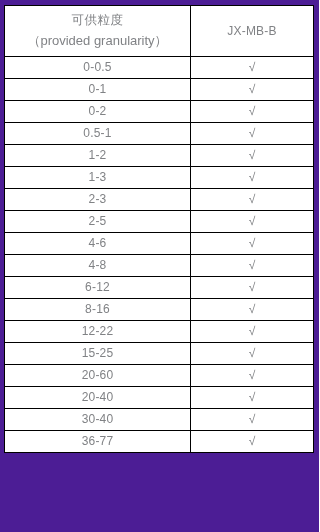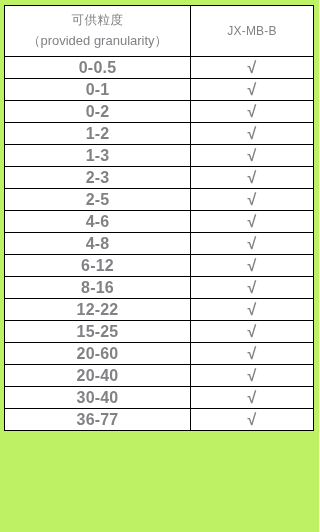--- a/index.html
+++ b/index.html
@@ -11,21 +11,21 @@
     width: 319px;
     height: 532px;
     overflow: hidden;
     font-family: "Liberation Sans", "DejaVu Sans", sans-serif;
   }
 
   .page {
     position: relative;
     width: 319px;
     height: 532px;
-    background: #bef264;
+    background: #4c1d95;
   }
 
   .spec-table {
     position: absolute;
     left: 4px;
     top: 5px;
     width: 309px;
     border-collapse: collapse;
     table-layout: fixed;
     background: #ffffff;
@@ -60,23 +60,22 @@
     display: block;
     font-size: 13px;
   }
   .head-model {
     font-size: 12px;
     letter-spacing: 0.2px;
   }
 
   .data-row td {
     height: 21px;
-    font-size: 16px;
+    font-size: 12px;
     line-height: 21px;
-    font-weight: bold;
   }
 
   .cell-range {
     color: #808285;
     letter-spacing: 0.2px;
   }
 
   .cell-mark {
     color: #a7a9ac;
     font-size: 13px;
@@ -106,20 +105,24 @@
         <tr class="data-row">
           <td class="cell-range">0-0.5</td>
           <td class="cell-mark">√</td>
         </tr>
         <tr class="data-row">
           <td class="cell-range">0-1</td>
           <td class="cell-mark">√</td>
         </tr>
         <tr class="data-row">
           <td class="cell-range">0-2</td>
+          <td class="cell-mark">√</td>
+        </tr>
+        <tr class="data-row">
+          <td class="cell-range">0.5-1</td>
           <td class="cell-mark">√</td>
         </tr>
         <tr class="data-row">
           <td class="cell-range">1-2</td>
           <td class="cell-mark">√</td>
         </tr>
         <tr class="data-row">
           <td class="cell-range">1-3</td>
           <td class="cell-mark">√</td>
         </tr>

